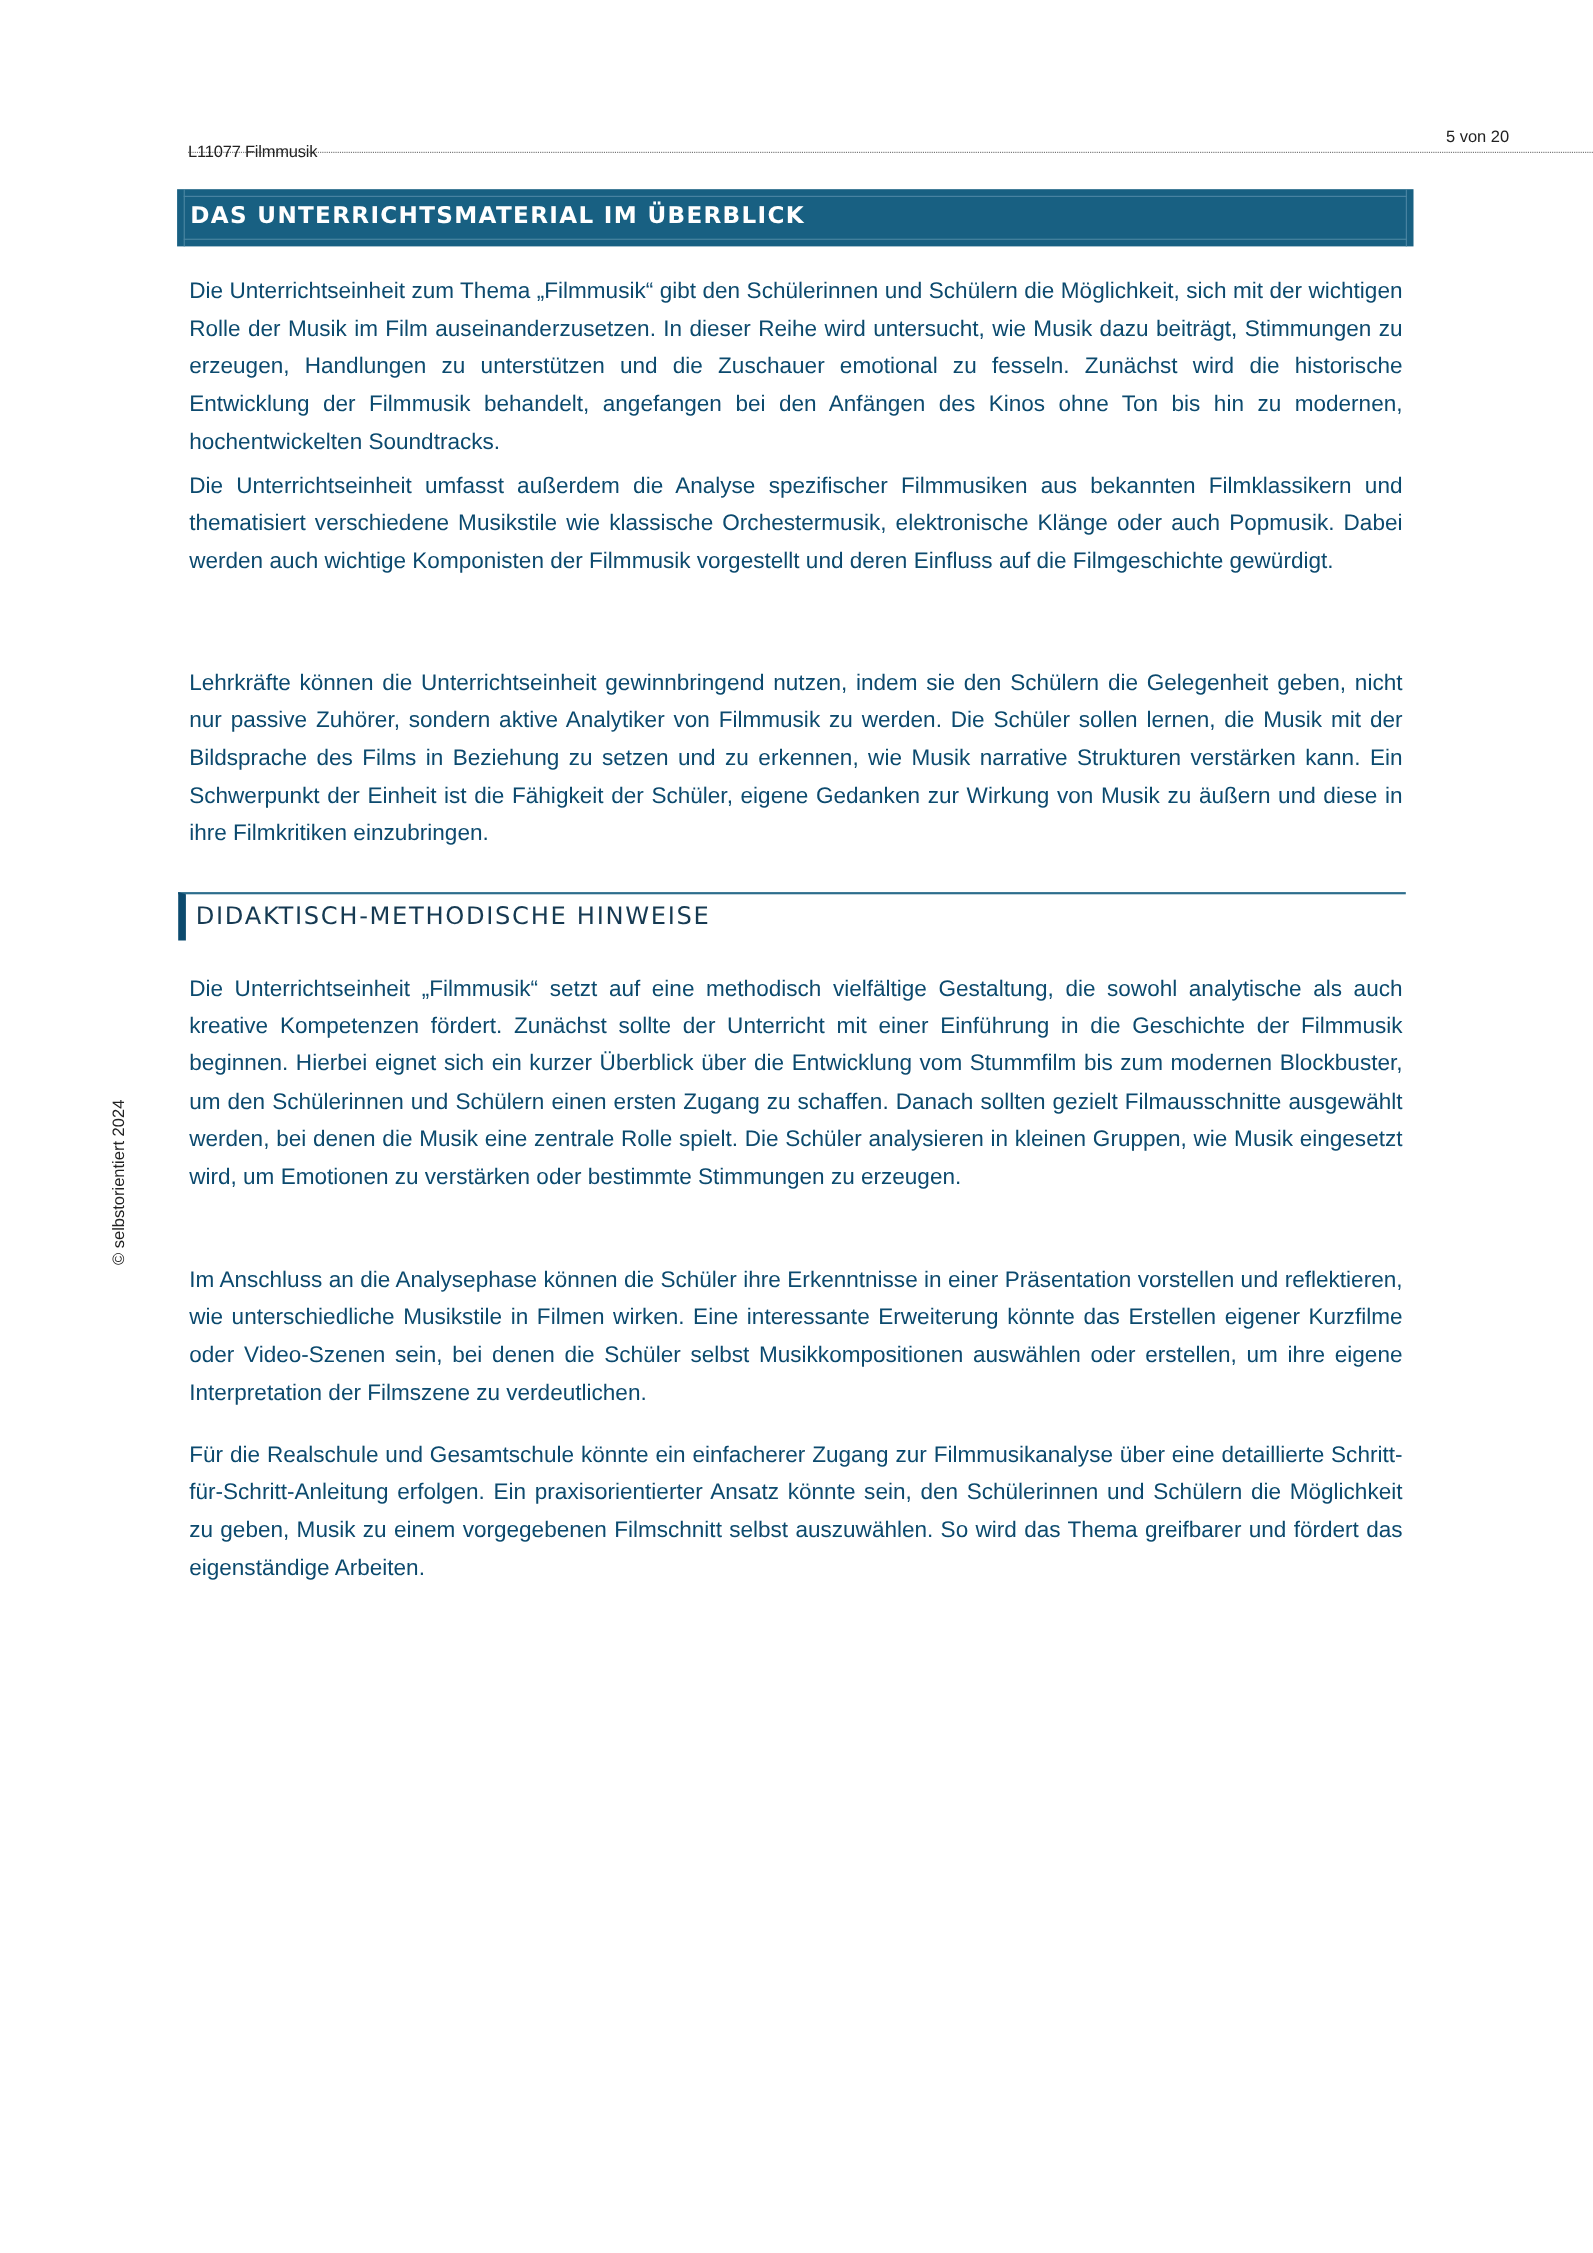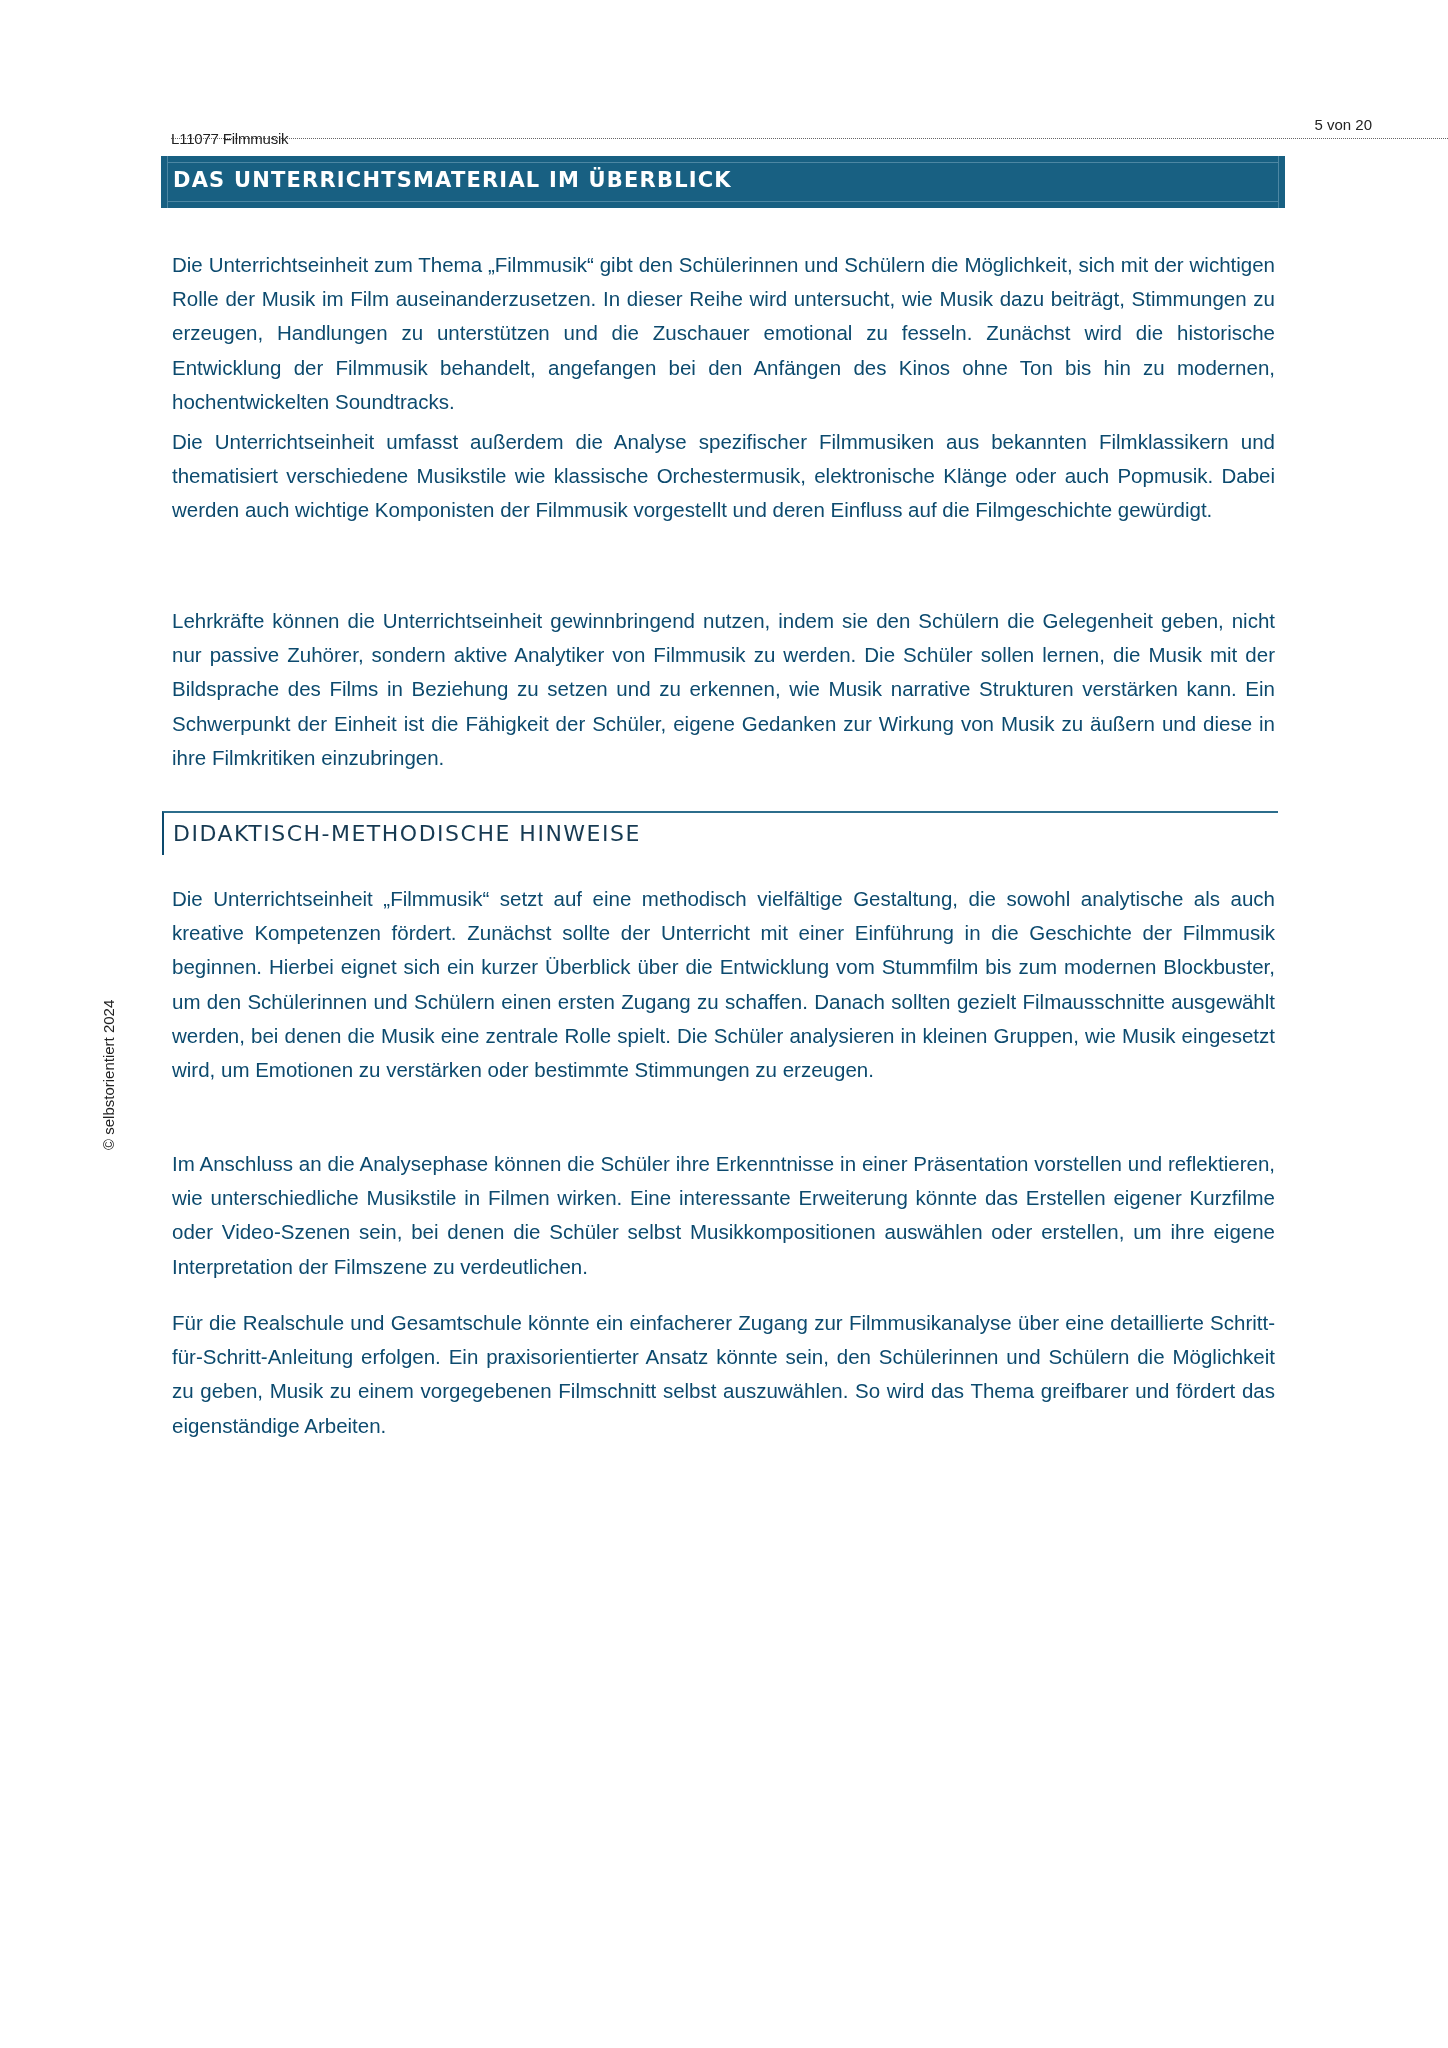--- a/index.html
+++ b/index.html
@@ -43,21 +43,21 @@
       top: 1150px;
       transform: rotate(-90deg);
       transform-origin: left top;
       font-size: 15px;
       color: #222;
       white-space: nowrap;
     }
     .h1-box {
       position: absolute;
       left: 161px;
-      top: 156px;
+      top: 172px;
       width: 1124px;
       height: 52px;
       background: #186082;
       box-sizing: border-box;
     }
     .h1-box::before {
       content: "";
       position: absolute;
       left: 6px; right: 6px; top: 6px; bottom: 6px;
       border-top: 1px solid #4d87a3;
@@ -96,21 +96,21 @@
       text-align: justify;
       margin: 0;
     }
     .h2-wrap {
       position: absolute;
       left: 162px;
       top: 811px;
       width: 1116px;
       height: 44px;
       border-top: 2px solid #2c6d8c;
-      border-left: 2px solid #0c4a6e;
+      border-left: 7px solid #0c4a6e;
       box-sizing: border-box;
     }
     .h2-wrap h2 {
       margin: 0;
       position: absolute;
       left: 9px;
       top: 8px;
       font-family: "DejaVu Sans", sans-serif;
       font-size: 22px;
       font-weight: normal;

